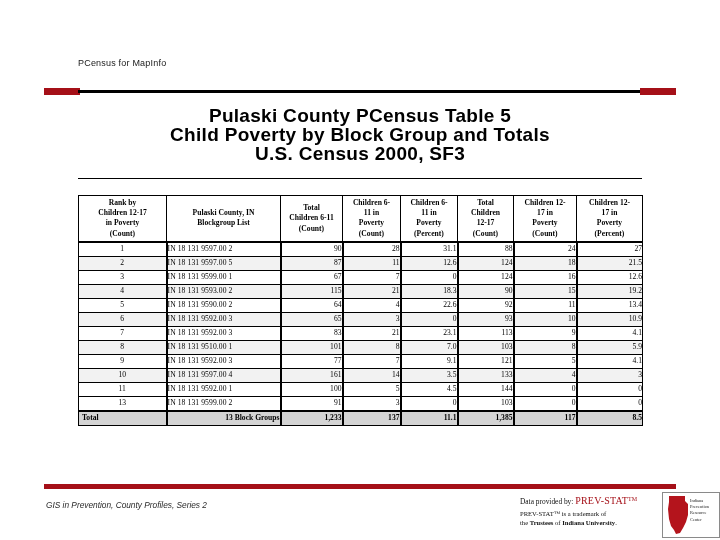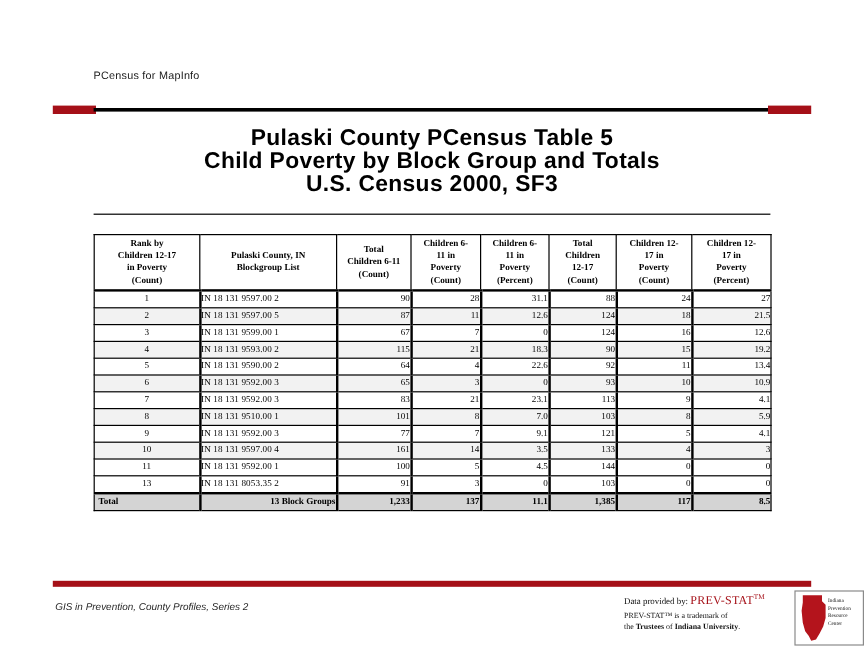--- a/index.html
+++ b/index.html
@@ -422,21 +422,21 @@
         <td class="bg-code colsep-left">IN 18 131 9592.00 1</td>
         <td class="num colsep-left">100</td>
         <td class="num colsep-left">5</td>
         <td class="num colsep-left">4.5</td>
         <td class="num colsep-left">144</td>
         <td class="num colsep-left">0</td>
         <td class="num colsep-left">0</td>
       </tr>
       <tr>
         <td class="rank">13</td>
-        <td class="bg-code colsep-left">IN 18 131 8053.35 2</td>
+        <td class="bg-code colsep-left">IN 18 131 9599.00 2</td>
         <td class="num colsep-left">91</td>
         <td class="num colsep-left">3</td>
         <td class="num colsep-left">0</td>
         <td class="num colsep-left">103</td>
         <td class="num colsep-left">0</td>
         <td class="num colsep-left">0</td>
       </tr>
     </tbody>
     <tfoot>
       <tr>

